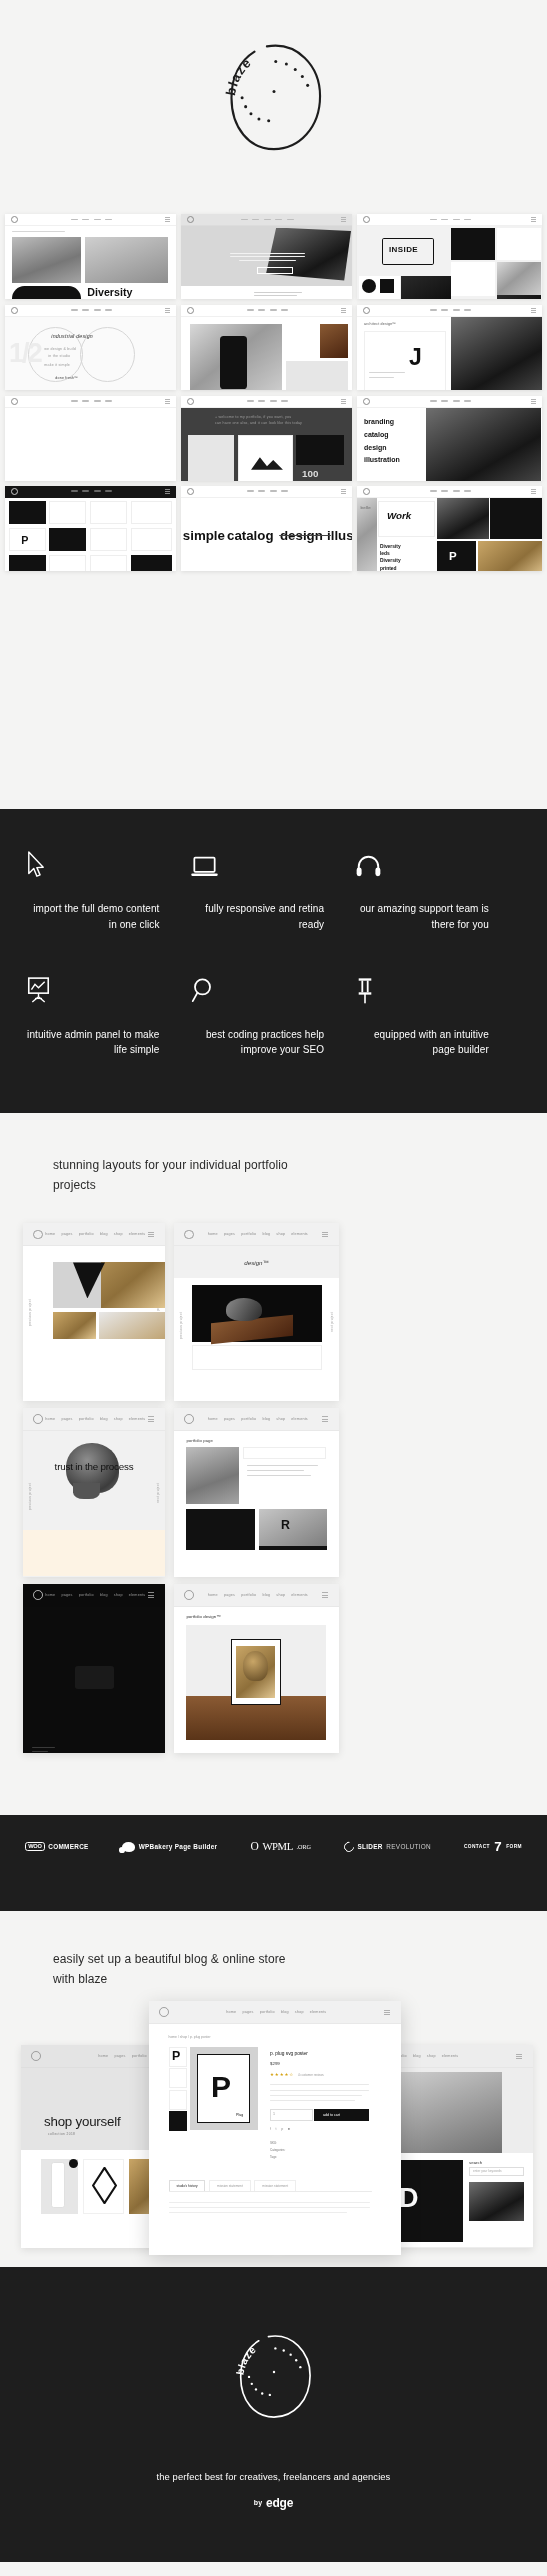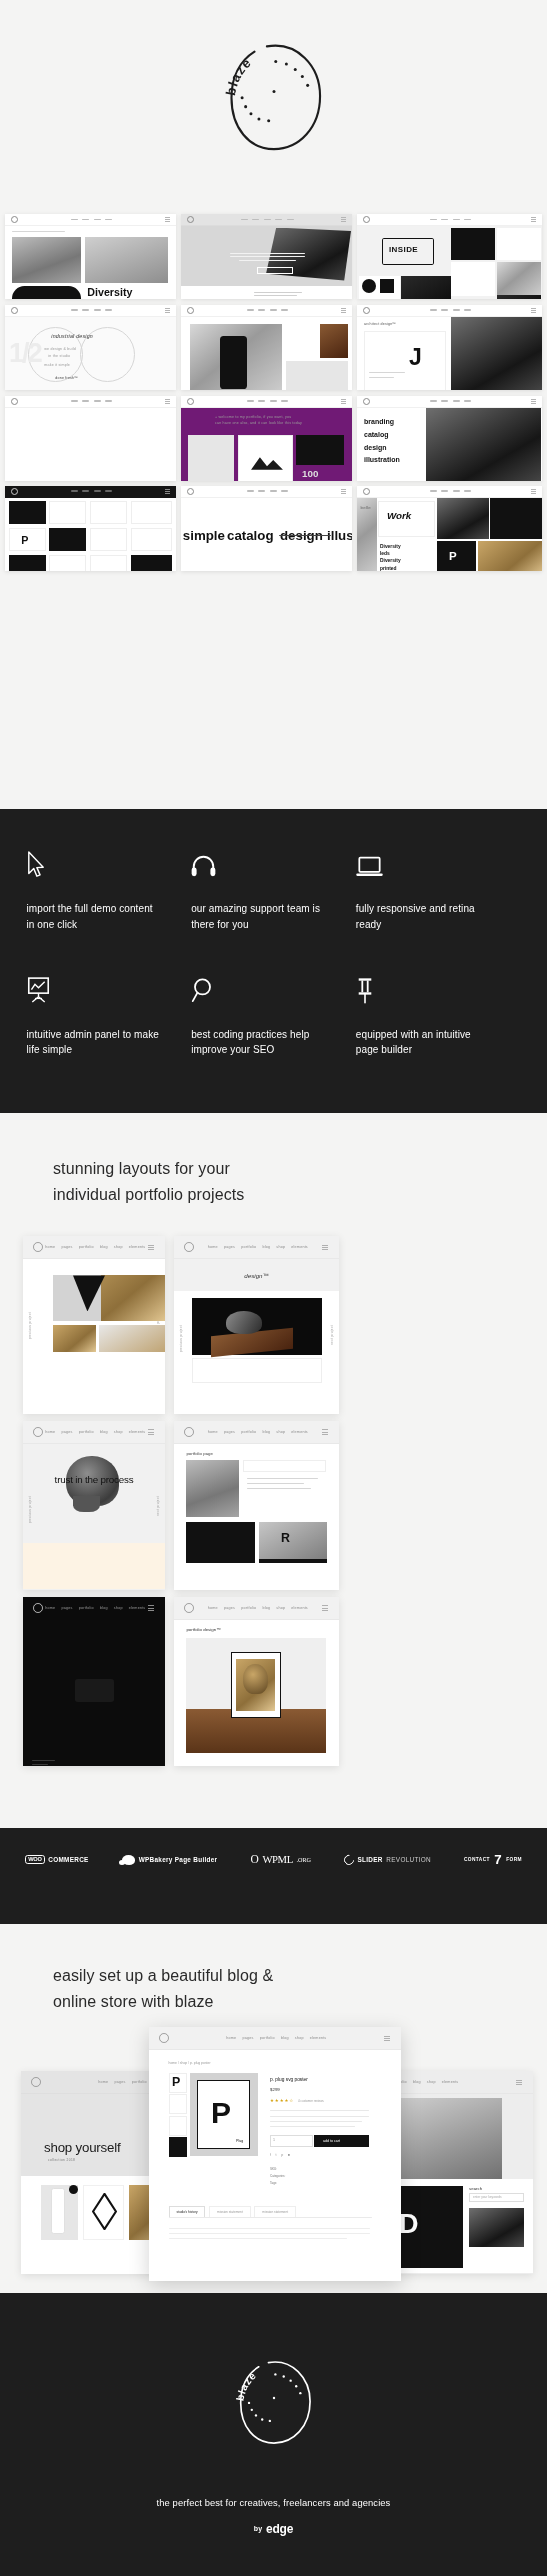--- a/index.html
+++ b/index.html
@@ -70,38 +70,38 @@
   .gink { background: linear-gradient(150deg,#6f6f6f,#161616 65%,#4a4a4a); }
 
   .miniline { position:absolute; height:1.8px; background:#d6d6d6; border-radius:0.9px; }
   .minitext { position:absolute; font-size:3.6px; color:#9a9a9a; letter-spacing:0.2px; white-space:nowrap;}
   .bigword {
     position:absolute; font-weight:700; color:#111; white-space:nowrap;
     font-family:"Liberation Sans", sans-serif;
   }
 
   
-  #features { background:#1e1e1e; padding: 39px 0 55px; }
+  #features { background:#1e1e1e; padding: 39px 0 55px; text-align: right; }
   .feat-grid {
     width: 494px; margin: 0 auto;
     display: grid; grid-template-columns: repeat(3, 1fr);
     row-gap: 41px; column-gap: 0;
   }
   .feat { padding-right: 21px; }
   .feat-icon { height: 30px; margin-bottom: 23px; display:flex; align-items:flex-end; }
   .feat-icon svg { display:block; }
   .feat-text {
     color: #fff; font-size: 10px; line-height: 1.58;
     letter-spacing: 0.1px; font-weight: 400; max-width: 133px;
   }
 
   
   #portfolio-head { padding: 43px 0 16px 53px; }
   .sec-title {
-    font-size: 16px; line-height: 1.62; color: #2a2a2a; font-weight: 400;
+    font-size: 12px; line-height: 1.62; color: #2a2a2a; font-weight: 400;
     letter-spacing: 0.1px; max-width: 240px;
   }
   #portfolio-grid { position: relative; height: 604px; width: 522px; }
 
   
   .frame { position:absolute; background:#fff; box-shadow: 0 1.8px 8px rgba(0,0,0,.10); overflow:hidden;}
   .frame .topbar {
     height: 23px; background:#f1f1f1; display:flex; align-items:center;
     border-bottom:0.9px solid #e8e8e8;
   }
@@ -377,21 +377,21 @@
             <i></i>
             <i></i>
             <i></i>
           </span>
           <span class="burger">
             <i></i>
             <i></i>
             <i></i>
           </span>
         </div>
-      <div class="body" style="background:#701a75">
+      <div class="body" style="background:#404040">
         <div class="minitext" style="left:34px;top:7px;">+ welcome to my portfolio, if you want, you</div>
         <div class="minitext" style="left:34px;top:13.3px;">can have one also, and it can look like this today</div>
         <div class="pic ggrey" style="left:7px;top:27px;width:46px;height:50px"></div>
         <div class="pic gwhite" style="left:57px;top:27px;width:55px;height:50px;border:0.9px solid #eee"></div>
         <div class="pic gblack" style="left:115px;top:27px;width:48px;height:30px"></div>
         <div class="bigword" style="left:121px;top:60px;font-size:9.8px;color:#ddd">100</div>
         <svg style="position:absolute;left:68px;top:44px" width="36" height="19.5" viewBox="0 0 40 22">
             <path d="M2 20 L12 6 L20 16 L27 9 L38 20 Z" fill="#1a1a1a"></path>
           </svg>
       </div>
@@ -519,37 +519,37 @@
       <div class="feat-icon">
         <svg width="18" height="27" viewBox="0 0 20 30">
             <path d="M2 1 L2 25 L7.5 19.5 L11 28 L14.5 26.5 L11 18.5 L18 18 Z" fill="none" stroke="#fff" stroke-width="1.6" stroke-linejoin="round"></path>
           </svg>
       </div>
       <div class="feat-text">import the full demo content in one click</div>
     </div>
 
     <div class="feat">
       <div class="feat-icon">
+        <svg width="27" height="23" viewBox="0 0 30 26">
+            <rect x="3.5" y="3" width="23" height="16" rx="1.2" fill="none" stroke="#fff" stroke-width="2"></rect>
+            <rect x="0" y="21" width="30" height="2.6" rx="1.3" fill="#fff"></rect>
+          </svg>
+      </div>
+      <div class="feat-text">fully responsive and retina ready</div>
+    </div>
+
+    <div class="feat">
+      <div class="feat-icon">
         <svg width="25" height="23" viewBox="0 0 28 26">
             <path d="M3 18 L3 13 A11 11 0 0 1 25 13 L25 18" fill="none" stroke="#fff" stroke-width="2.2"></path>
             <rect x="0.6" y="14" width="5.6" height="10" rx="2.8" fill="#fff"></rect>
             <rect x="21.8" y="14" width="5.6" height="10" rx="2.8" fill="#fff"></rect>
           </svg>
       </div>
       <div class="feat-text">our amazing support team is there for you</div>
-    </div>
-
-    <div class="feat">
-      <div class="feat-icon">
-        <svg width="27" height="23" viewBox="0 0 30 26">
-            <rect x="3.5" y="3" width="23" height="16" rx="1.2" fill="none" stroke="#fff" stroke-width="2"></rect>
-            <rect x="0" y="21" width="30" height="2.6" rx="1.3" fill="#fff"></rect>
-          </svg>
-      </div>
-      <div class="feat-text">fully responsive and retina ready</div>
     </div>
 
     <div class="feat">
       <div class="feat-icon">
         <svg width="23" height="27" viewBox="0 0 26 30">
             <rect x="2" y="1" width="22" height="17" fill="none" stroke="#fff" stroke-width="1.8"></rect>
             <polyline points="5,14 9,8 13,12 20,5" fill="none" stroke="#fff" stroke-width="1.6"></polyline>
             <path d="M13 18 L13 22 M13 22 L6 28 M13 22 L20 28" stroke="#fff" stroke-width="1.6" fill="none"></path>
             <path d="M9 24 L17 24" stroke="#fff" stroke-width="1.4"></path>
           </svg>

